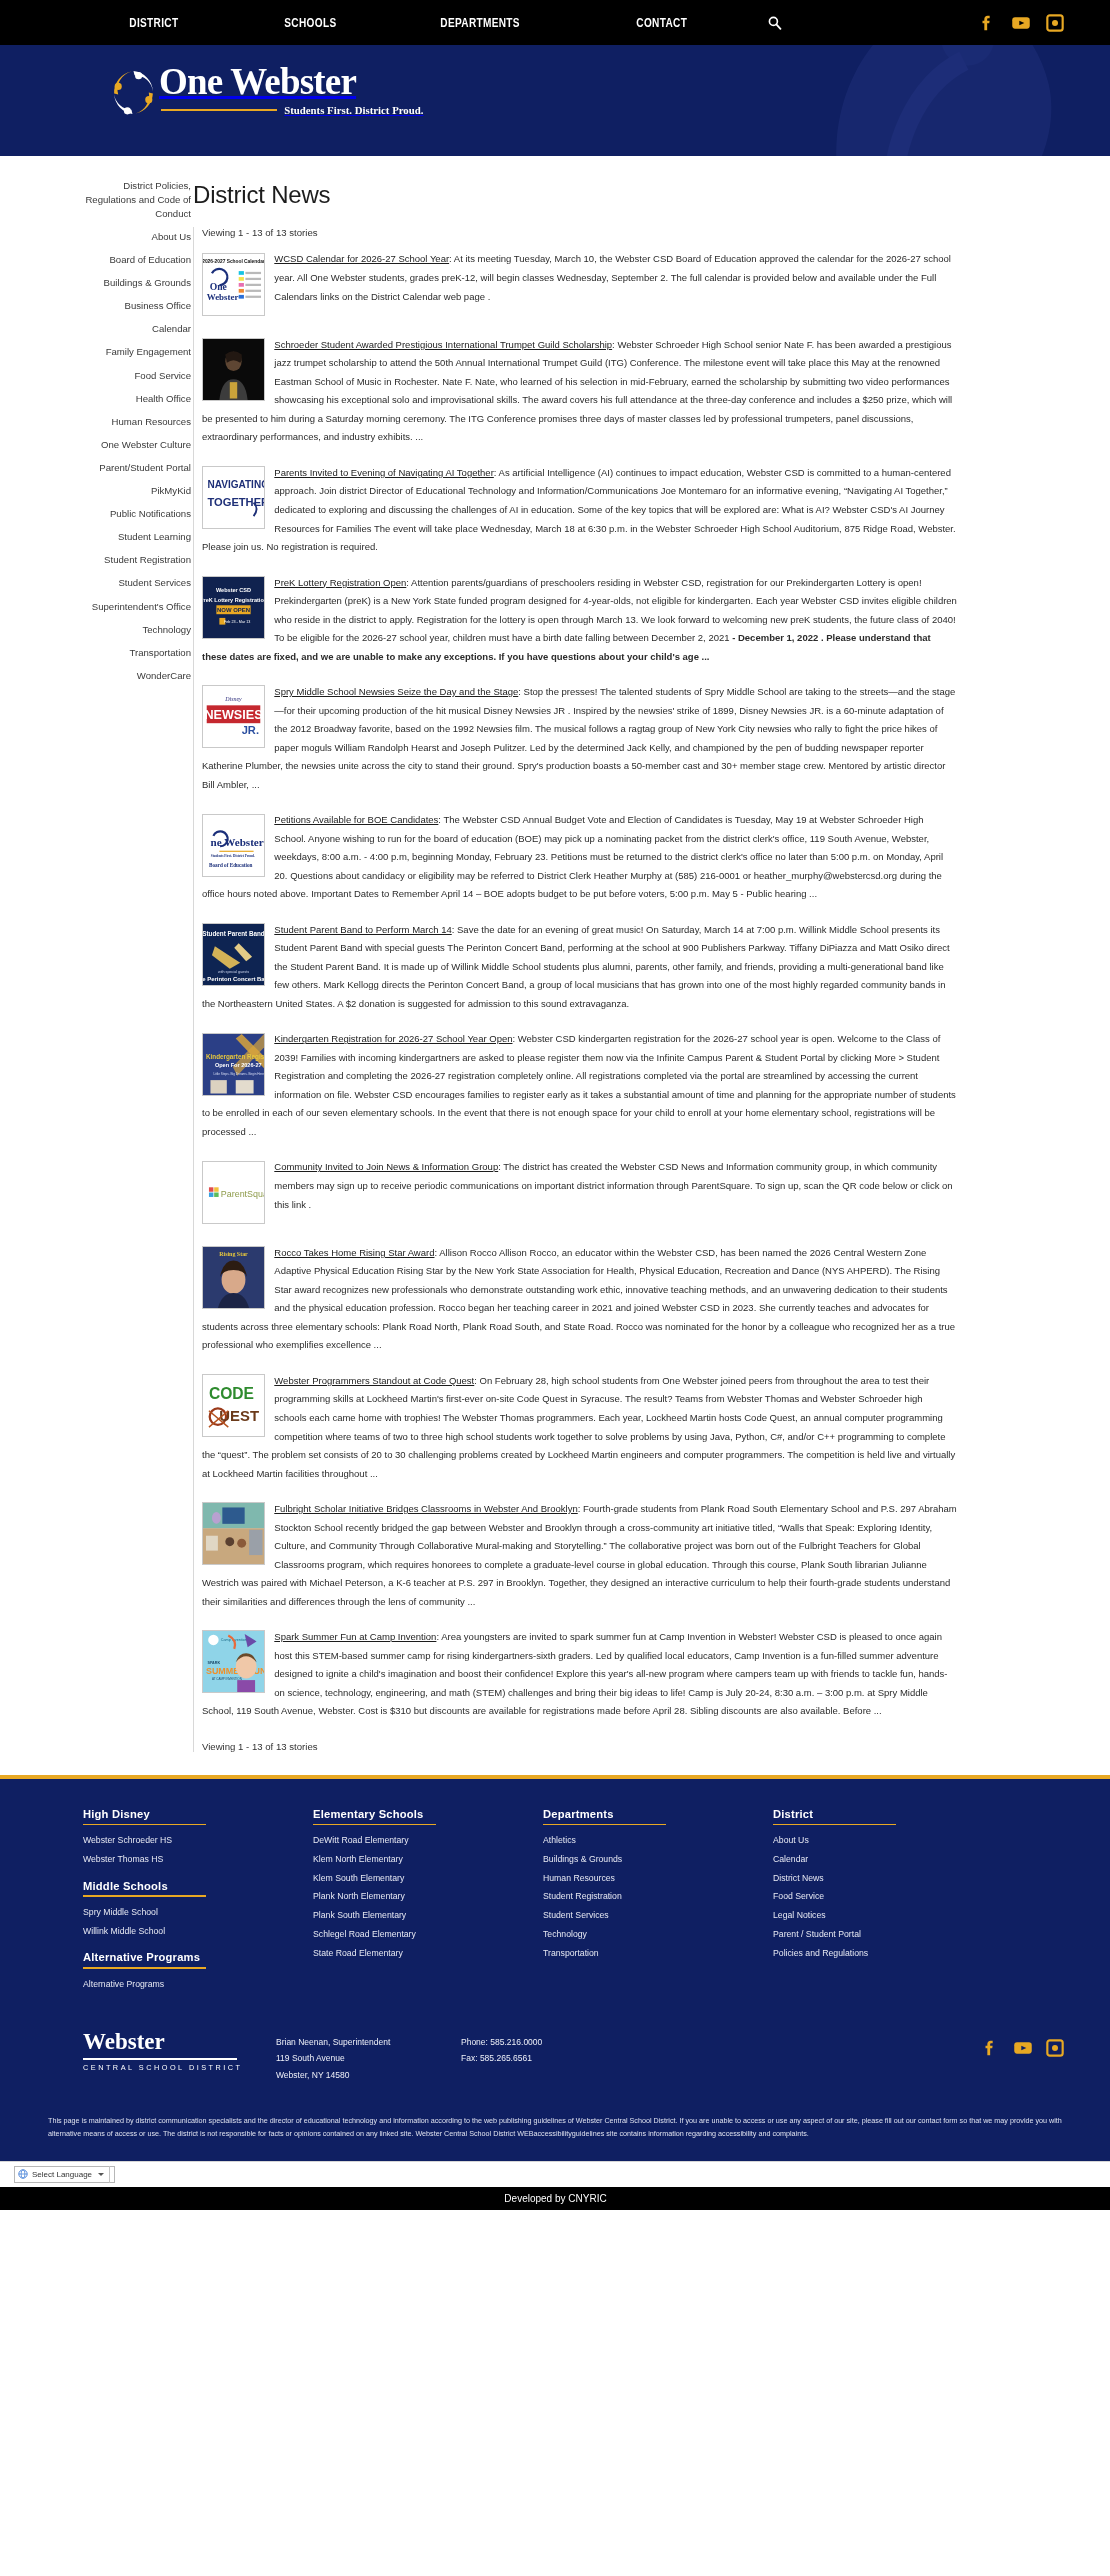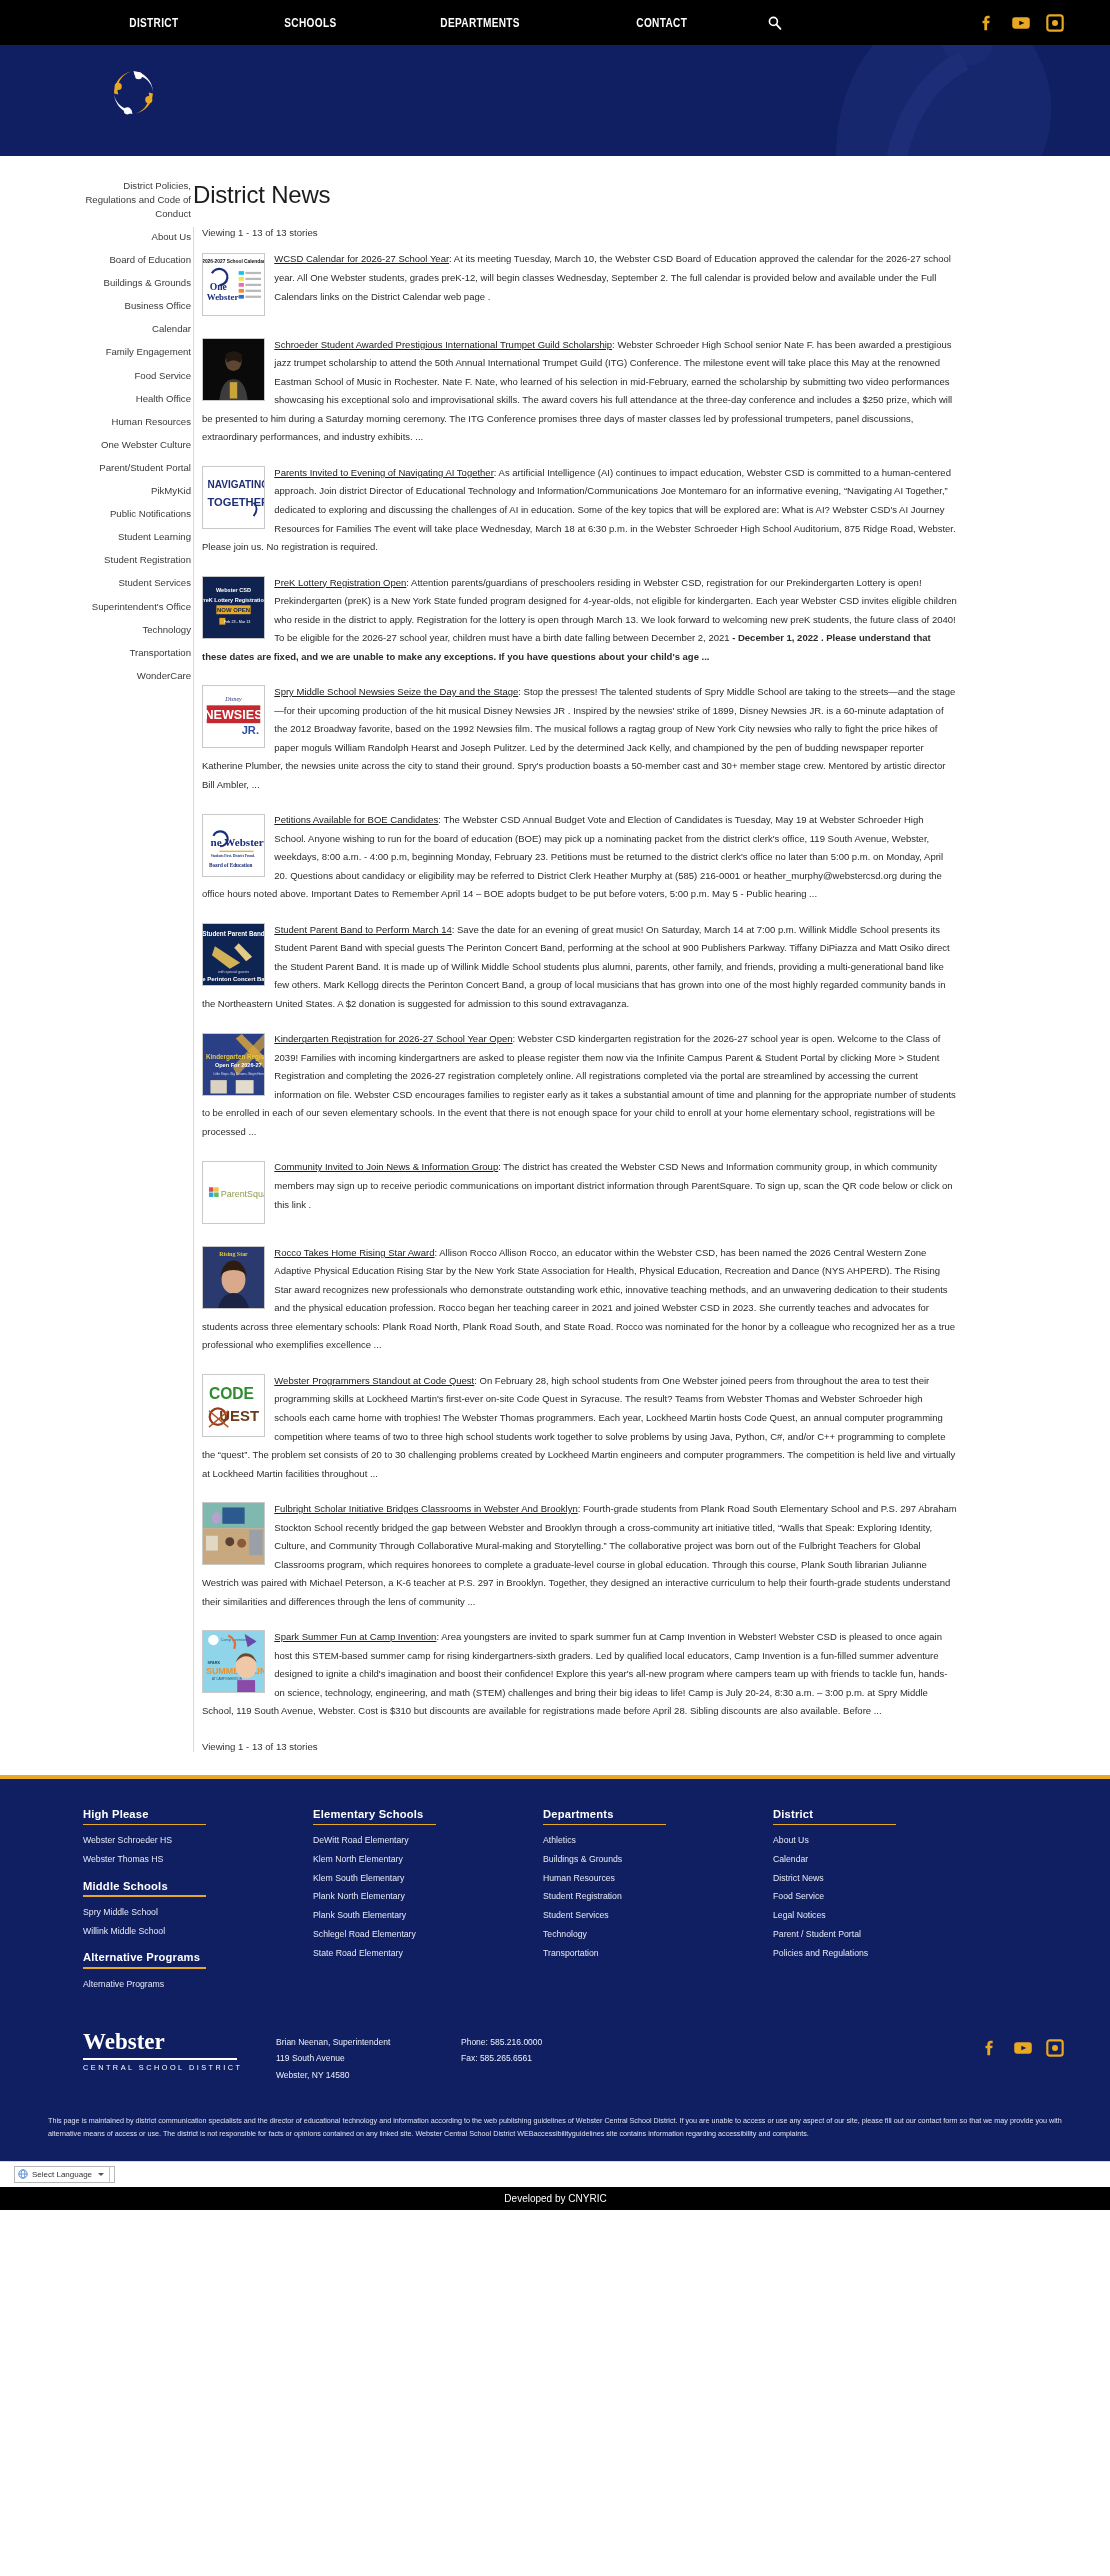--- a/index.html
+++ b/index.html
@@ -348,20 +348,27 @@
     <svg class="logo-mark" viewBox="0 0 100 100">
       <path d="M50 8 A42 42 0 0 1 88 48 A36 36 0 0 0 52 16 Z" fill="#ffffff"></path>
       <path d="M12 52 A42 42 0 0 1 46 9 A36 36 0 0 0 20 54 Z" fill="#e8a823"></path>
       <path d="M88 52 A42 42 0 0 1 54 91 A36 36 0 0 0 80 50 Z" fill="#e8a823"></path>
       <path d="M48 92 A42 42 0 0 1 12 54 A36 36 0 0 0 46 84 Z" fill="#ffffff"></path>
       <circle cx="60" cy="17" r="7" fill="#ffffff"></circle>
       <circle cx="20" cy="38" r="7" fill="#e8a823"></circle>
       <circle cx="80" cy="64" r="7" fill="#e8a823"></circle>
       <circle cx="38" cy="86" r="7" fill="#ffffff"></circle>
     </svg>
+    <span class="logo-text">
+      <span class="logo-title"><span class="one-o">O</span><span>ne Webster</span></span>
+      <span class="logo-sub-row">
+        <span class="logo-rule"></span>
+        <span class="logo-sub">Students First. District Proud.</span>
+      </span>
+    </span>
   </a>
 
 </div>
 
 <div class="page">
 
   <nav class="sidebar" id="sidebar">
       <a href="#" class="side-item">District Policies, Regulations and Code of Conduct</a>
       <a href="#" class="side-item">About Us</a>
       <a href="#" class="side-item">Board of Education</a>
@@ -581,21 +588,21 @@
     </div>
   </main>
 </div>
 
 <div class="footer-rule"></div>
 <footer class="footer">
 
   <div class="footer-cols">
     <div class="fcol" id="fcol1">
         <div class="fcol-group">
-          <div class="fcol-head">High Please</div>
+          <div class="fcol-head">High Disney</div>
           <div class="fcol-rule"></div>
           <a href="#">Webster Schroeder HS</a>
           <a href="#">Webster Thomas HS</a>
         </div>
         <div class="fcol-group">
           <div class="fcol-head">Middle Schools</div>
           <div class="fcol-rule"></div>
           <a href="#">Spry Middle School</a>
           <a href="#">Willink Middle School</a>
         </div>

